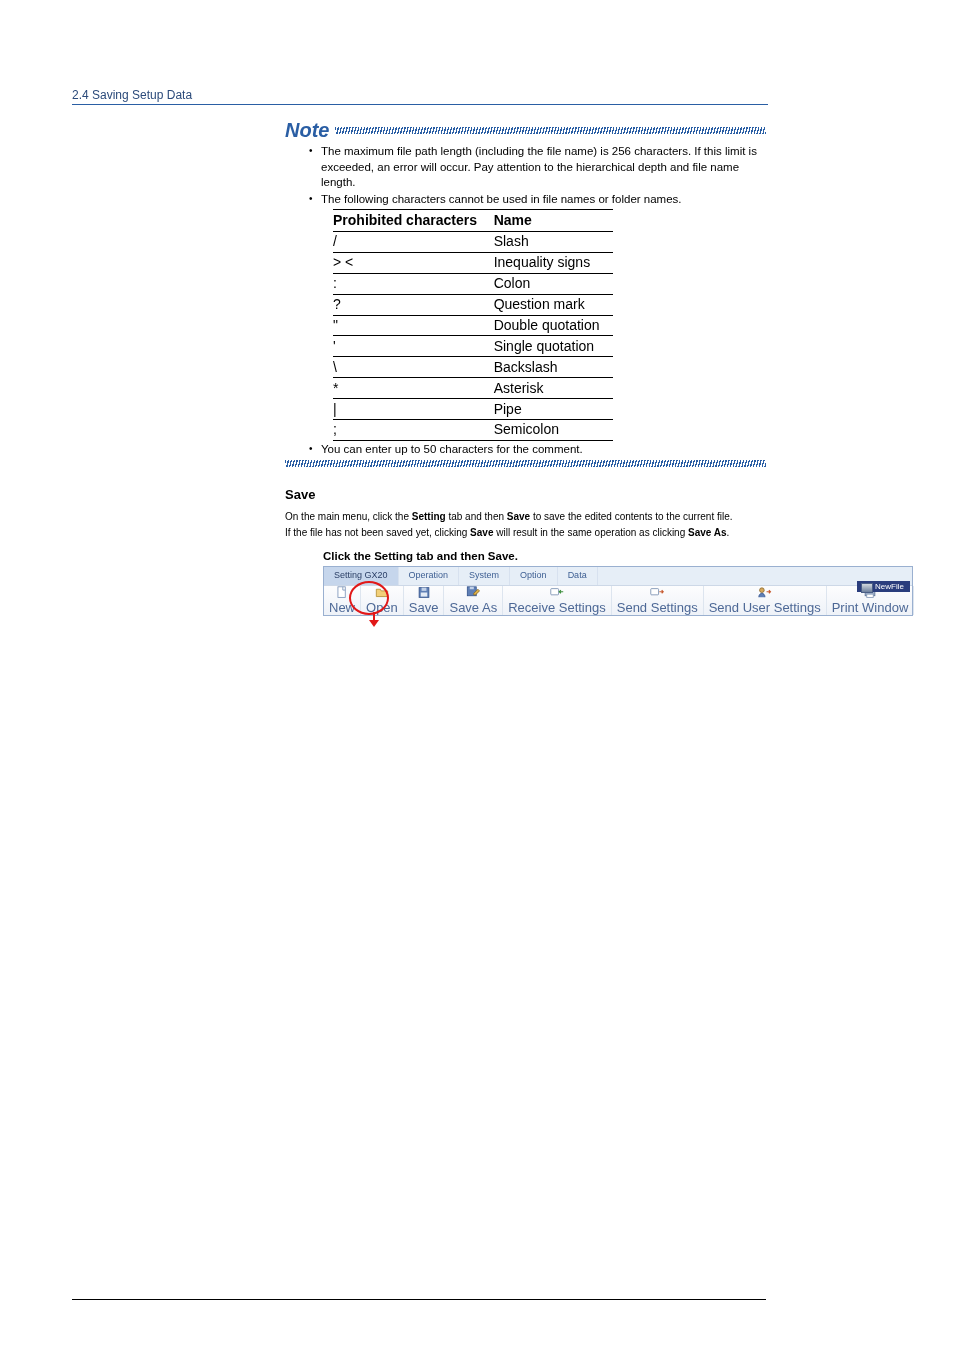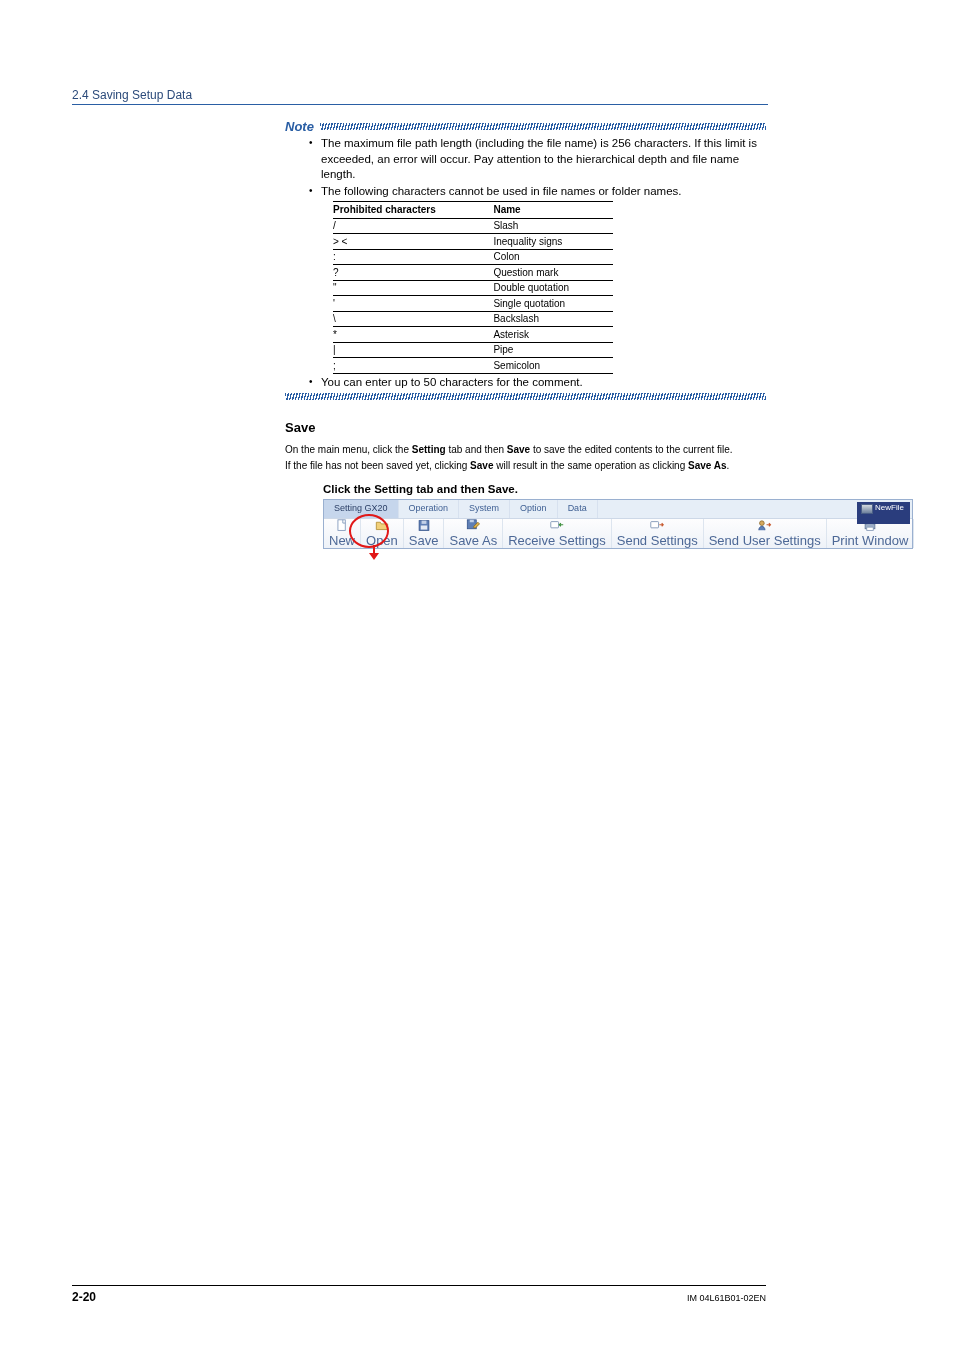--- a/index.html
+++ b/index.html
@@ -43,21 +43,21 @@
   .note-row {
     display: flex;
     align-items: center;
     gap: 6px;
     margin-bottom: 2px;
   }
   .note-label {
     font-style: italic;
     font-weight: bold;
     color: #2a5ea4;
-    font-size: 13px;
+    font-size: 20px;
   }
   .hatch-fill {
     flex: 1;
     height: 7px;
     background: repeating-linear-gradient(
       105deg,
       #2a5ea4 0px,
       #2a5ea4 1.3px,
       transparent 1.3px,
       transparent 2.8px
@@ -78,21 +78,21 @@
     content: "•";
     position: absolute;
     left: 0;
     top: 0;
     font-size: 10px;
   }
   table.prohibited {
     margin-left: 12px;
     margin-top: 2px;
     border-collapse: collapse;
-    font-size: 10px;
+    font-size: 14px;
     width: 280px;
   }
   table.prohibited th {
     text-align: left;
     font-weight: bold;
     border-top: 1.5px solid #000;
     border-bottom: 1.5px solid #000;
     padding: 1px 4px 1px 0;
   }
   table.prohibited td {
@@ -153,25 +153,25 @@
     border-right: 1px solid #d7e1ef;
     font-size: 9px;
   }
   .tab.active {
     background: #c6d6ec;
     color: #2b3f66;
   }
   .newfile-badge {
     position: absolute;
     right: 2px;
-    top: 2px;
+    top: 14px;
     background: #2a3d7d;
     color: #ffffff;
     font-size: 8px;
-    padding: 1px 6px 12px 18px;
+    padding: 1px 6px 1px 18px;
     display: flex;
     align-items: center;
   }
   .newfile-badge::before {
     content: "";
     position: absolute;
     left: 4px;
     top: 2px;
     width: 10px;
     height: 8px;
@@ -412,19 +412,15 @@
         </div>
       </div>
     </div>
     <div class="save-ellipse"></div>
     <div class="arrow-down"></div>
 
   </div>
 
   <div class="footer">
     <hr class="footer-rule">
-    <div class="footer-row">
-      <span class="page-no">2-20</span>
-      <span class="doc-id">IM 04L61B01-02EN</span>
-    </div>
   </div>
 
 </div>
 
 </body></html>

